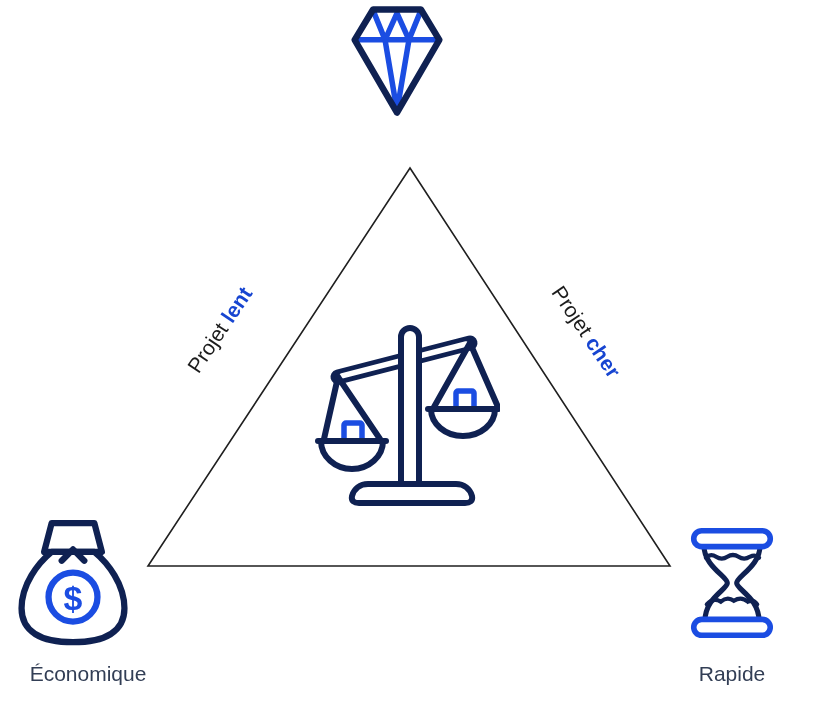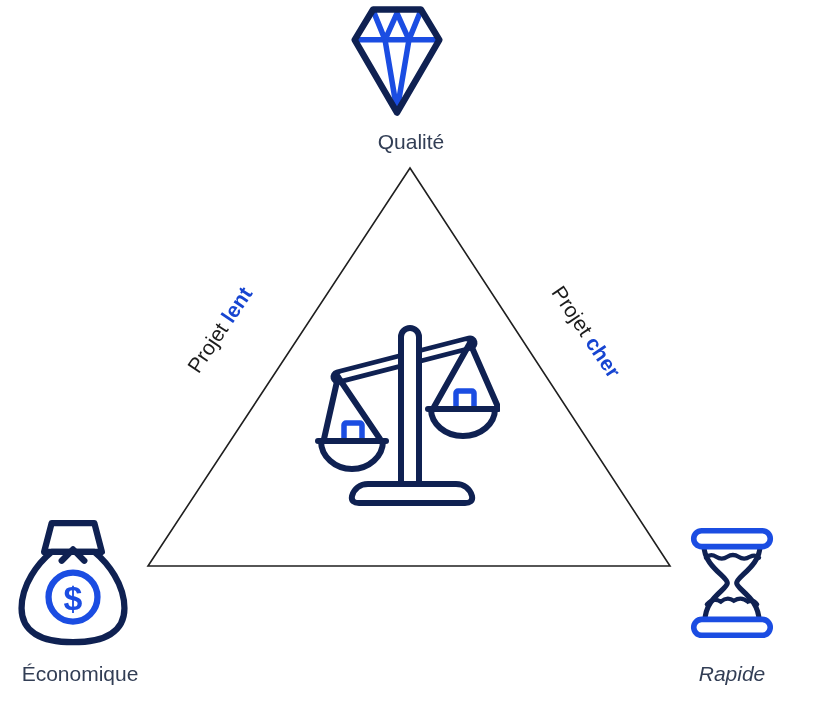--- a/index.html
+++ b/index.html
@@ -70,21 +70,20 @@
   </svg>
 
   <svg class="abs" style="left:351px;top:1px;" width="92" height="120" viewBox="0 0 100 130">
     <g class="fn sb" stroke-width="6">
       <path d="M4,42 L96,42"></path>
       <path d="M24,10 L37,42 L50,13 L63,42 L76,10"></path>
       <path d="M37,42 L50,119 M63,42 L50,119"></path>
     </g>
     <polygon class="fn sn" stroke-width="7" stroke-linejoin="round" points="24,9 76,9 96,42 50,121 4,42"></polygon>
   </svg>
-  <div class="corner-label" style="left:331px;top:130px;width:160px;">Qualité</div>
 
   <svg class="abs" style="left:310px;top:320px;" width="190" height="190" viewBox="0 0 190 190">
 
     <line class="sn" x1="28" y1="57" x2="160" y2="23" stroke-width="15" stroke-linecap="round"></line>
     <line class="sw" x1="32" y1="55.8" x2="156" y2="24" stroke-width="5.5" stroke-linecap="round"></line>
 
     <g class="fn sn" stroke-width="6" stroke-linecap="round">
       <path d="M28,57 L14,119 M28,57 L70,119"></path>
       <path d="M160,23 L124,87 M160,23 L188,87"></path>
     </g>
@@ -101,39 +100,39 @@
     <path class="fw sn" stroke-width="6" stroke-linejoin="round" d="M58,164 L146,164 C154,164 160,169 162,176 C163,181 160,183 155,183 L49,183 C44,183 41,181 42,176 C44,169 50,164 58,164 Z"></path>
   </svg>
 
   <svg class="abs" style="left:10px;top:518px;" width="126" height="133" viewBox="0 0 100 106">
     <path class="fw sn" d="M33,4 L67,4 L73,27 L27,27 Z" stroke-width="5" stroke-linejoin="round"></path>
     <path class="fw sn" stroke-width="5" stroke-linejoin="round" d="M33,27 C22,36 9,53 9,72 C9,91 25,99 50,99 C75,99 91,91 91,72 C91,53 78,36 67,27 Z"></path>
     <path class="fn sn" d="M41,34 L50,25 L59,34" stroke-width="5" stroke-linecap="round" stroke-linejoin="round"></path>
     <circle class="fw sb" cx="50" cy="63" r="19.5" stroke-width="5"></circle>
     <text class="dollar" x="50" y="64" text-anchor="middle" dominant-baseline="central">$</text>
   </svg>
-  <div class="corner-label" style="left:0px;top:662px;width:148px;padding-left:12px;">Économique</div>
+  <div class="corner-label" style="left:8px;top:662px;width:148px;padding-left:12px;">Économique</div>
 
   <svg class="abs" style="left:690px;top:527px;" width="84" height="112" viewBox="0 0 90 120">
 
     <g class="fn sn" stroke-width="5.5" stroke-linecap="round">
       <path d="M15,20 C15,42 40,53 40,60 C40,67 16,76 16,101"></path>
       <path d="M75,20 C75,42 50,53 50,60 C50,67 74,76 74,101"></path>
       <path d="M16,101 L74,101"></path>
     </g>
 
     <g class="fn sn" stroke-width="4.5" stroke-linecap="round">
       <path d="M17,33 Q22,28 28,32 Q34,36 40,32 Q46,28 52,32 Q58,36 64,32 Q70,29 74,33"></path>
       <path d="M18,83 Q25,75 33,80 Q40,74 47,79 Q55,74 62,80 Q68,77 72,83"></path>
     </g>
 
     <rect class="fw sb" x="4" y="4" width="82" height="17" rx="8.5" stroke-width="6"></rect>
     <rect class="fw sb" x="4" y="99" width="82" height="17" rx="8.5" stroke-width="6"></rect>
   </svg>
-  <div class="corner-label" style="left:691px;top:662px;width:82px;font-style:italic;">Rapide</div>
+  <div class="corner-label" style="left:691px;top:662px;width:82px;">Rapide</div>
 
   <div class="edge-label edge-left">
     <span>Projet</span>
     <span class="em">lent</span>
   </div>
 
   <div class="edge-label edge-right">
     <span>Projet</span>
     <span class="em">cher</span>
   </div>

